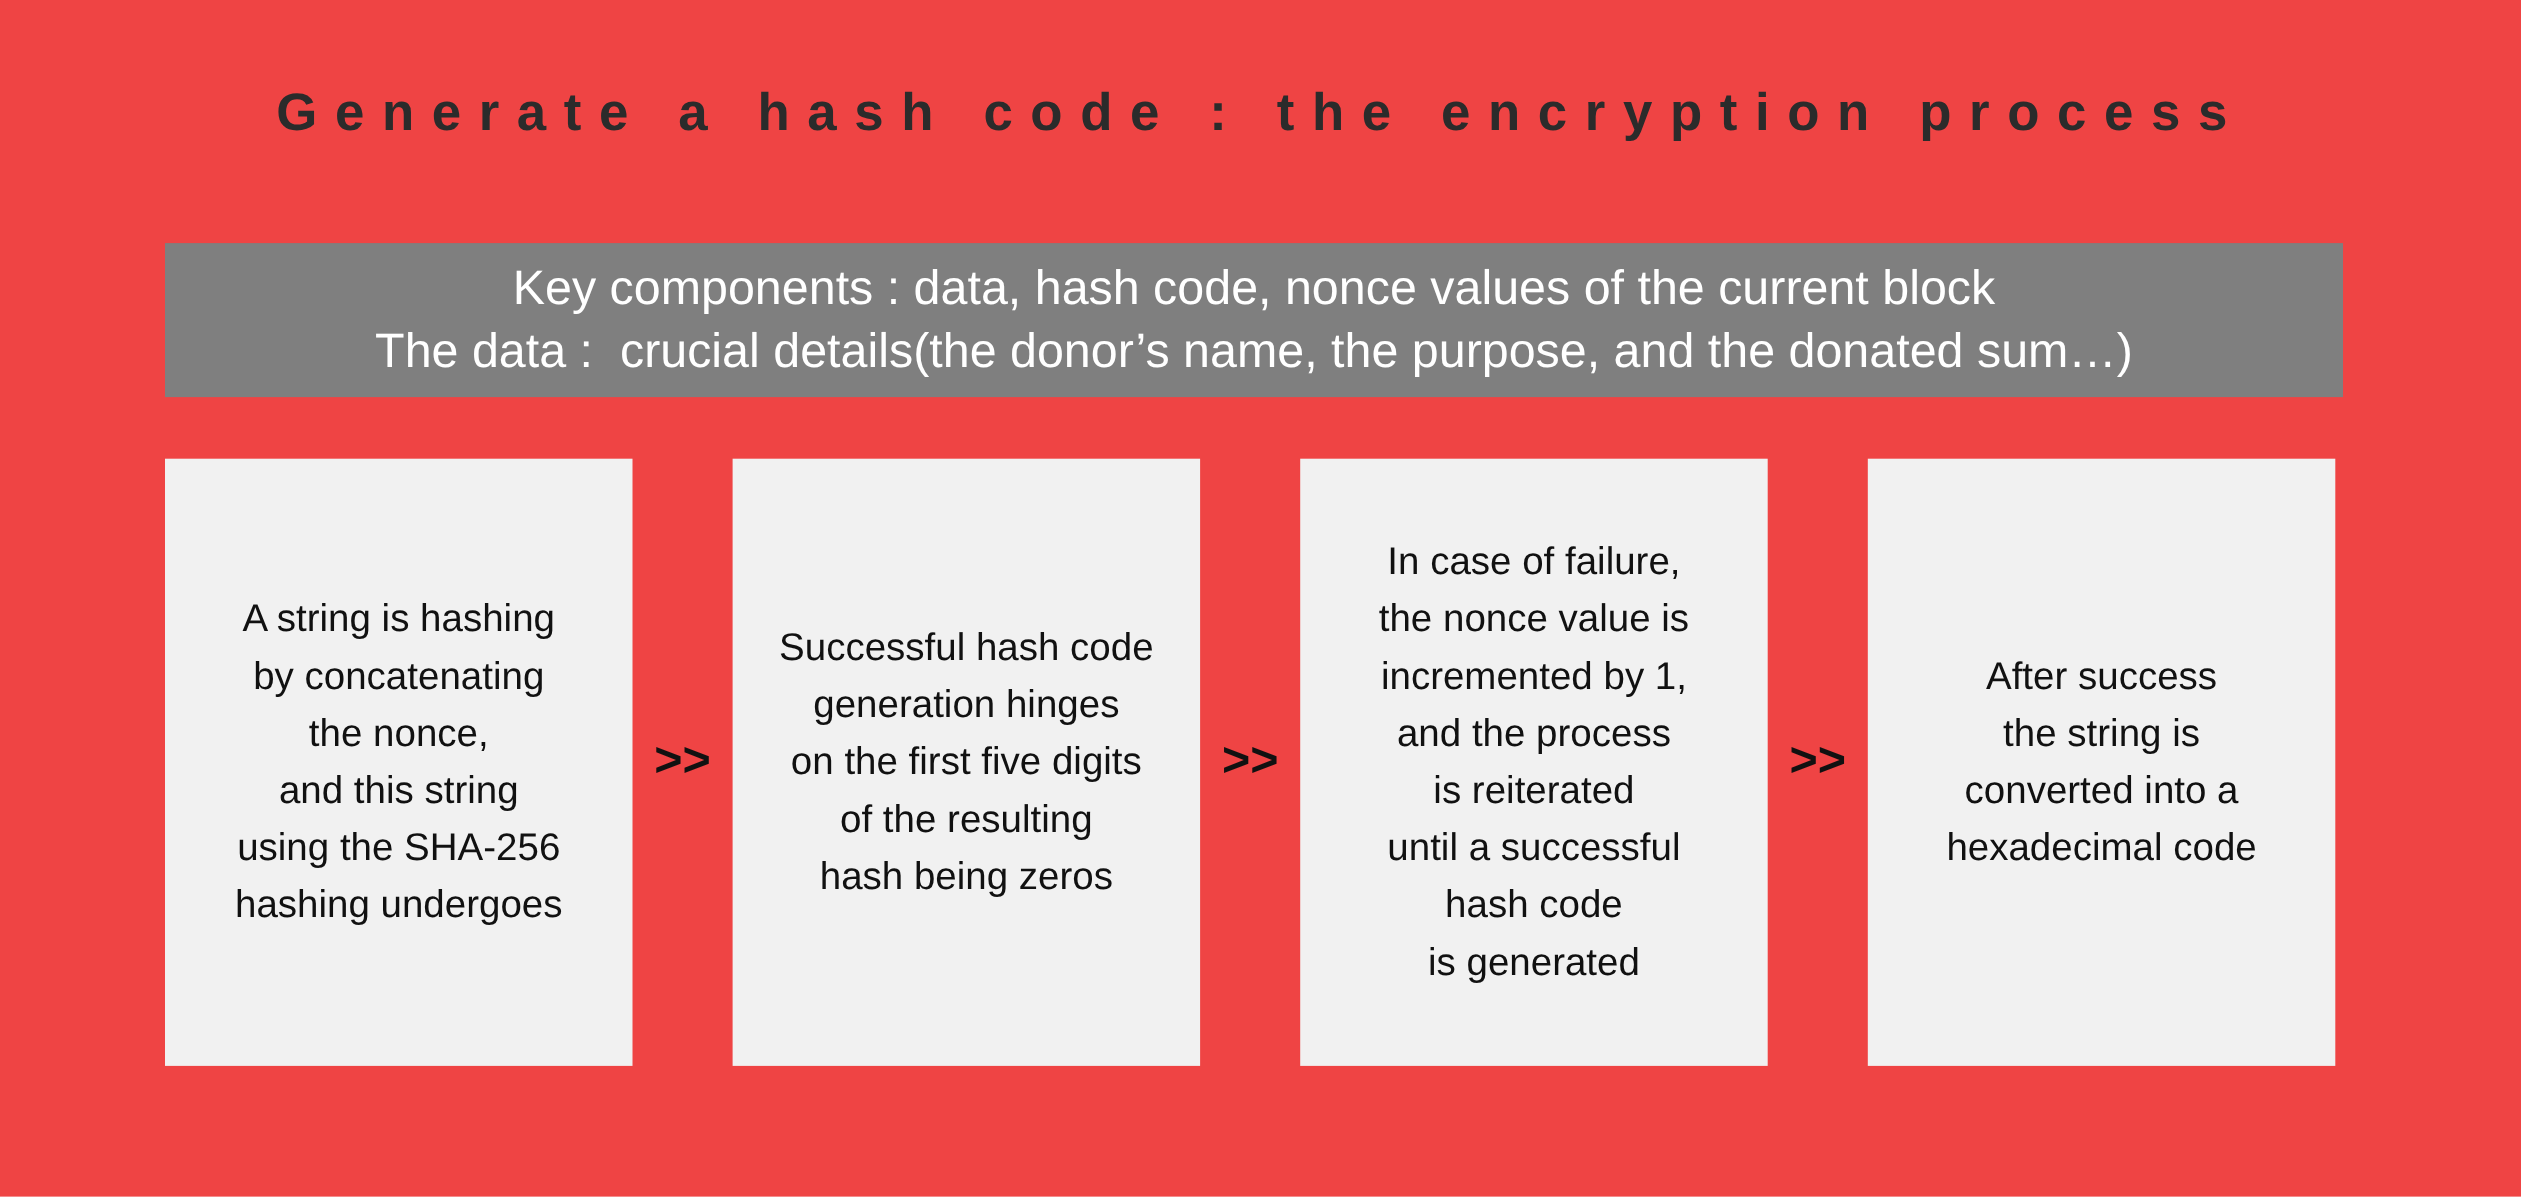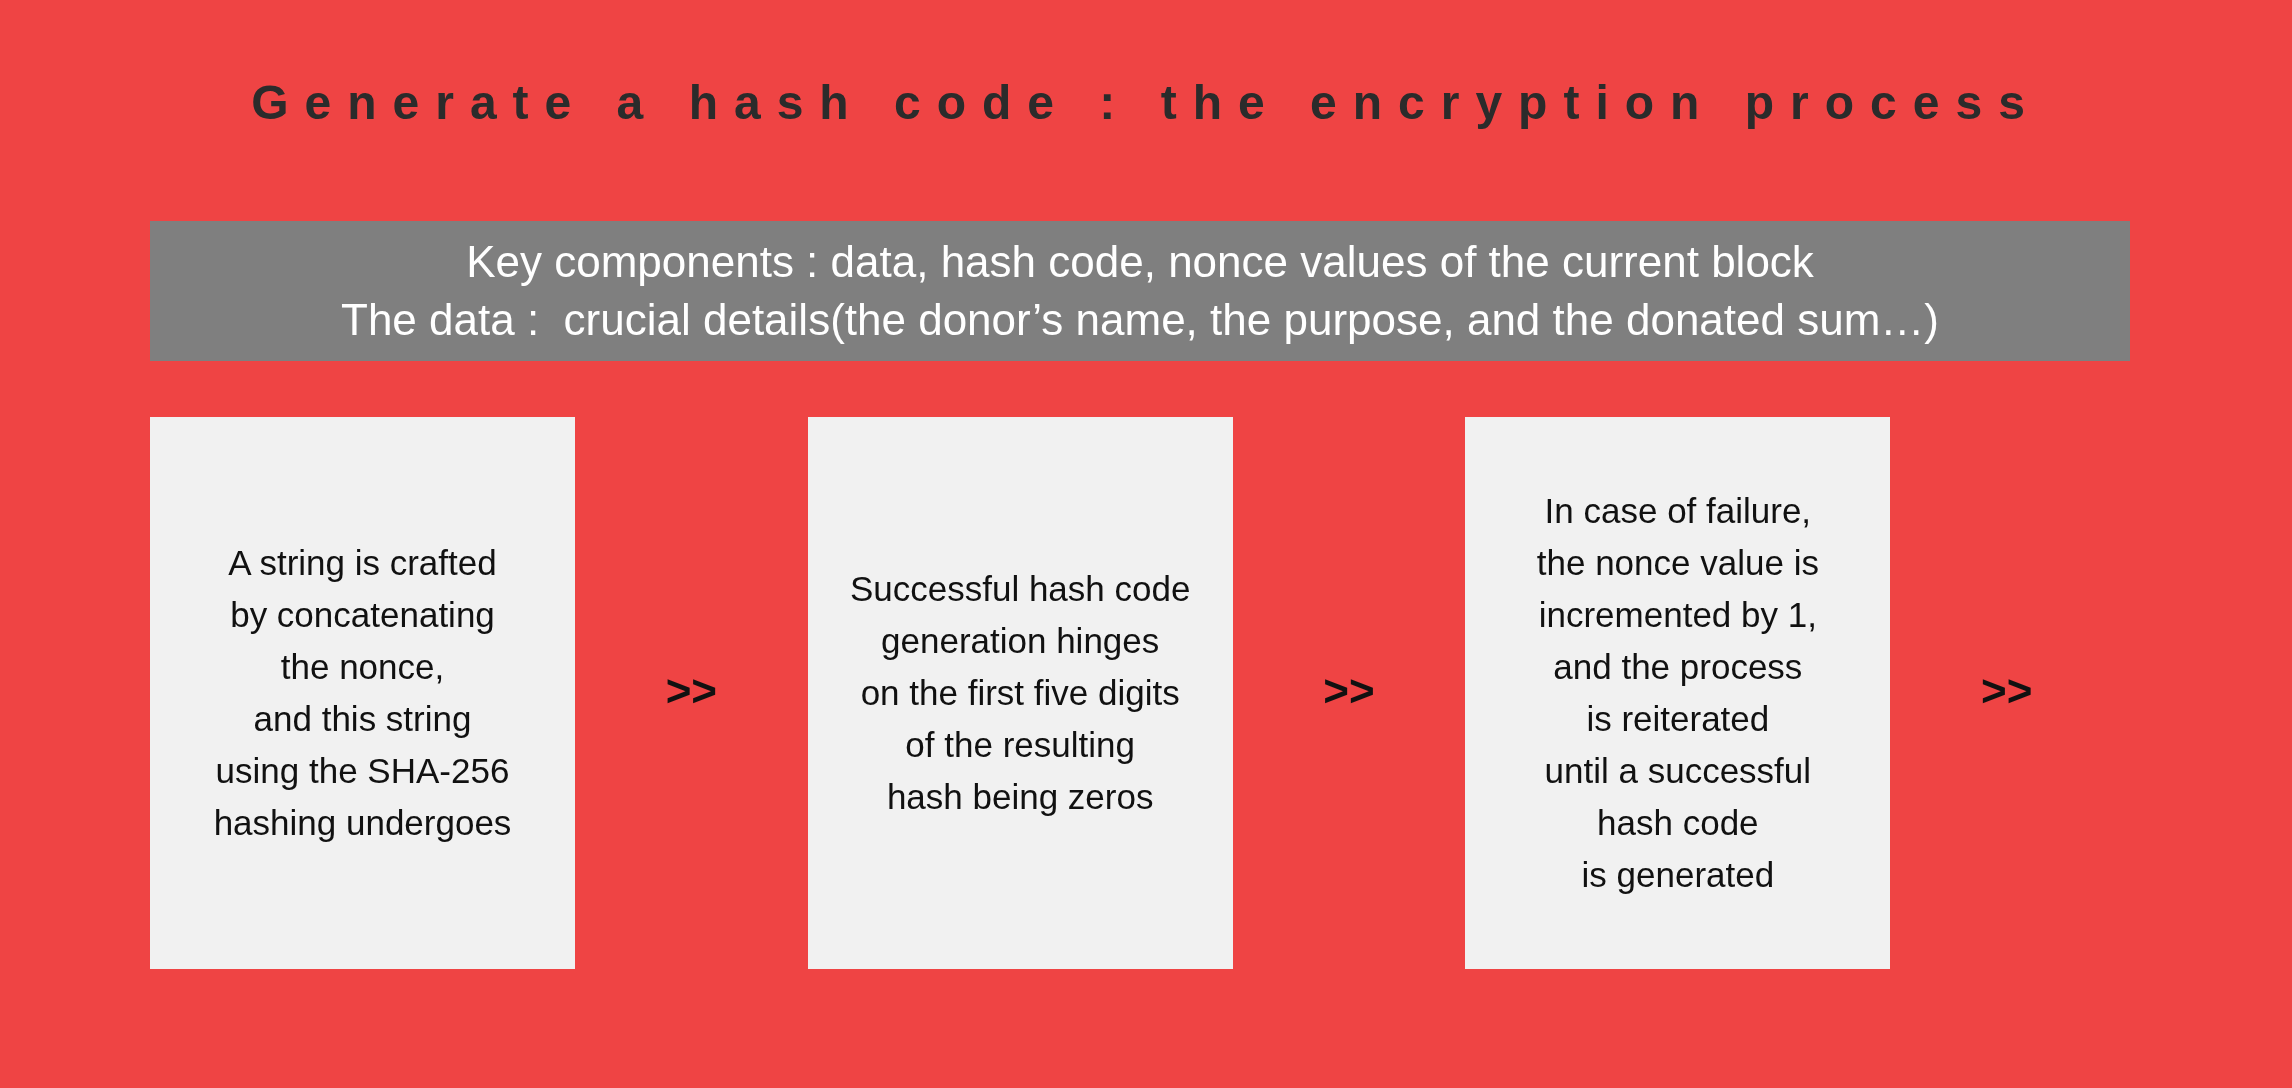--- a/index.html
+++ b/index.html
@@ -92,21 +92,21 @@
 
   <div class="banner">
     <div class="banner-line">Key components : data, hash code, nonce values of the current block</div>
     <div class="banner-line">The data :  crucial details(the donor’s name, the purpose, and the donated sum…)</div>
   </div>
 
   <div class="flow">
 
     <div class="step">
       <div class="step-text">
-        <div>A string is crafted</div>
+        <div>A string is hashing</div>
         <div>by concatenating</div>
         <div>the nonce,</div>
         <div>and this string</div>
         <div>using the SHA-256</div>
         <div>hashing undergoes</div>
       </div>
     </div>
 
     <div class="sep">&gt;&gt;</div>
 
@@ -130,16 +130,24 @@
         <div>and the process</div>
         <div>is reiterated</div>
         <div>until a successful</div>
         <div>hash code</div>
         <div>is generated</div>
       </div>
     </div>
 
     <div class="sep">&gt;&gt;</div>
 
+    <div class="step">
+      <div class="step-text">
+        <div>After success</div>
+        <div>the string is</div>
+        <div>converted into a</div>
+        <div>hexadecimal code</div>
+      </div>
+    </div>
 
   </div>
 
 </div>
 
 </body></html>

